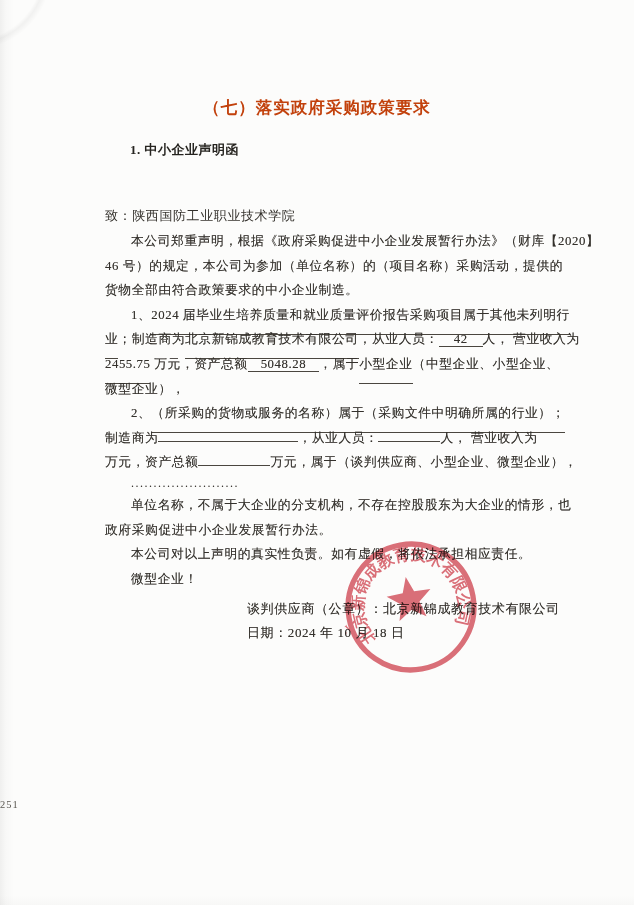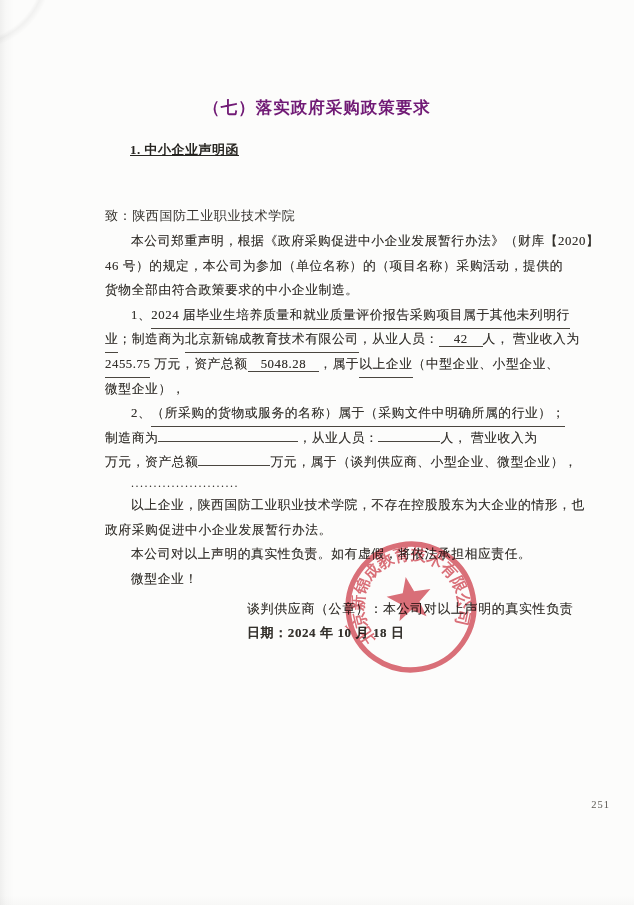--- a/index.html
+++ b/index.html
@@ -11,39 +11,39 @@
   }
   
   .page::before{
     content:"";position:absolute;left:0;top:0;width:100%;height:100%;pointer-events:none;
     background:
       radial-gradient(circle at -28px -30px, rgba(0,0,0,0) 70px, rgba(0,0,0,0.045) 74px, rgba(0,0,0,0) 80px),
       linear-gradient(90deg, rgba(0,0,0,0.05) 0px, rgba(0,0,0,0.015) 6px, rgba(0,0,0,0) 14px),
       linear-gradient(0deg, rgba(0,0,0,0.02) 0px, rgba(0,0,0,0) 10px);
   }
   .t-center{position:absolute;left:0;width:634px;text-align:center;}
-  .section-title{top:97px;font-size:16.5px;font-weight:bold;letter-spacing:1px;color:#701a75;}
-  .item-heading{position:absolute;left:130px;top:141px;font-size:13px;font-weight:bold;color:#262420;letter-spacing:0.5px;text-decoration:underline;}
+  .section-title{top:97px;font-size:16.5px;font-weight:bold;letter-spacing:1px;color:#c2410c;}
+  .item-heading{position:absolute;left:130px;top:141px;font-size:13px;font-weight:bold;color:#262420;letter-spacing:0.5px;}
   .letter-title{top:169px;font-size:13.5px;font-weight:bold;color:#262420;letter-spacing:0.5px;}
   .addressee{position:absolute;left:105px;top:207px;font-size:13px;letter-spacing:0.6px;}
   .bodytext{
     position:absolute;left:105px;top:229px;width:460px;
     font-size:12.8px;letter-spacing:0.55px;
   }
   .line{white-space:nowrap;line-height:24.6px;height:24.6px;text-shadow:0 0 0.3px rgba(40,38,34,0.45);}
   .indent{padding-left:26px;}
-  .u{border-bottom:1px solid #4a463f;padding-bottom:6px;}
+  .u{border-bottom:1px solid #4a463f;padding-bottom:12px;}
   .blank{display:inline-block;border-bottom:1px solid #4a463f;height:13px;vertical-align:baseline;}
   .w140{width:140px;} .w62{width:62px;} .w72{width:72px;}
   .val{padding:0 15px;}
   .val2{padding:0 13px;}
   .dots-line{height:18px;line-height:16px;letter-spacing:1.5px;font-size:12px;padding-left:26px;}
   .sig{position:absolute;left:247px;font-size:13px;letter-spacing:0.6px;white-space:nowrap;text-shadow:0 0 0.3px rgba(40,38,34,0.45);}
-  .sig1{top:600px;} .sig2{top:624px;font-weight:bold;}
-  .page-number{position:absolute;left:0;top:799px;width:610px;text-align:right;font-size:10.5px;color:#5c5953;letter-spacing:1px;}
+  .sig1{top:600px;} .sig2{top:624px;}
+  .page-number{position:absolute;left:0;top:799px;width:610px;text-align:left;font-size:10.5px;color:#5c5953;letter-spacing:1px;}
   .seal{
     position:absolute;left:342px;top:538px;width:138px;height:138px;
     transform:rotate(-10deg);
     mix-blend-mode:multiply;opacity:0.82;
   }
   .seal svg{width:100%;height:100%;}
 </style>
 </head>
 <body>
 
@@ -53,35 +53,35 @@
   <div class="item-heading">1. 中小企业声明函</div>
   <div class="addressee">致：陕西国防工业职业技术学院</div>
 
   <div class="bodytext">
     <div class="line indent"><span>本公司郑重声明，根据《政府采购促进中小企业发展暂行办法》（财库【2020】</span></div>
     <div class="line"><span>46 号）的规定，本公司为参加（单位名称）的（项目名称）采购活动，提供的</span></div>
     <div class="line"><span>货物全部由符合政策要求的中小企业制造。</span></div>
 
     <div class="line indent"><span>1、</span><span class="u">2024 届毕业生培养质量和就业质量评价报告采购项目属于其他未列明行</span></div>
     <div class="line"><span class="u">业</span><span>；制造商为</span><span class="u">北京新锦成教育技术有限公司</span><span>，从业人员：</span><span class="u val">42</span><span>人， 营业收入为</span></div>
-    <div class="line"><span class="u">2455.75</span><span> 万元，资产总额</span><span class="u val2">5048.28</span><span>，属于</span><span class="u">以上企业</span><span>（中型企业、小型企业、</span></div>
+    <div class="line"><span class="u">2455.75</span><span> 万元，资产总额</span><span class="u val2">5048.28</span><span>，属于</span><span class="u">小型企业</span><span>（中型企业、小型企业、</span></div>
     <div class="line"><span>微型企业），</span></div>
 
     <div class="line indent"><span>2、</span><span class="u">（所采购的货物或服务的名称）属于（采购文件中明确所属的行业）；</span></div>
     <div class="line"><span>制造商为</span><span class="blank w140"></span><span>，从业人员：</span><span class="blank w62"></span><span>人， 营业收入为</span></div>
     <div class="line"><span>万元，资产总额</span><span class="blank w72"></span><span>万元，属于（谈判供应商、小型企业、微型企业），</span></div>
     <div class="dots-line">........................</div>
 
-    <div class="line indent"><span>以上企业，陕西国防工业职业技术学院，不存在控股股东为大企业的情形，也</span></div>
+    <div class="line indent"><span>单位名称，不属于大企业的分支机构，不存在控股股东为大企业的情形，也</span></div>
     <div class="line"><span>政府采购促进中小企业发展暂行办法。</span></div>
     <div class="line indent"><span>本公司对以上声明的真实性负责。如有虚假，将依法承担相应责任。</span></div>
     <div class="line indent"><span>微型企业！</span></div>
   </div>
 
-  <div class="sig sig1">谈判供应商（公章）：本公司对以上声明的真实性负责</div>
+  <div class="sig sig1">谈判供应商（公章）：北京新锦成教育技术有限公司</div>
   <div class="sig sig2">日期：2024 年 10 月 18 日</div>
 
   <div class="page-number">251</div>
 
   <div class="seal">
     <svg viewBox="0 0 136 136">
       <circle cx="68" cy="68" r="62" fill="none" stroke="var(--stamp-color,#d5505c)" stroke-width="5.2"></circle>
       <polygon points="68,38 73.7,53.2 89.9,53.9 77.2,64 81.5,79.6 68,70.7 54.5,79.6 58.8,64 46.1,53.9 62.3,53.2" fill="var(--stamp-color,#d5505c)"></polygon>
       <defs>
         <path id="sealTopArc" d="M 68 115 A 47 47 0 1 1 68.01 115" fill="none"></path>

